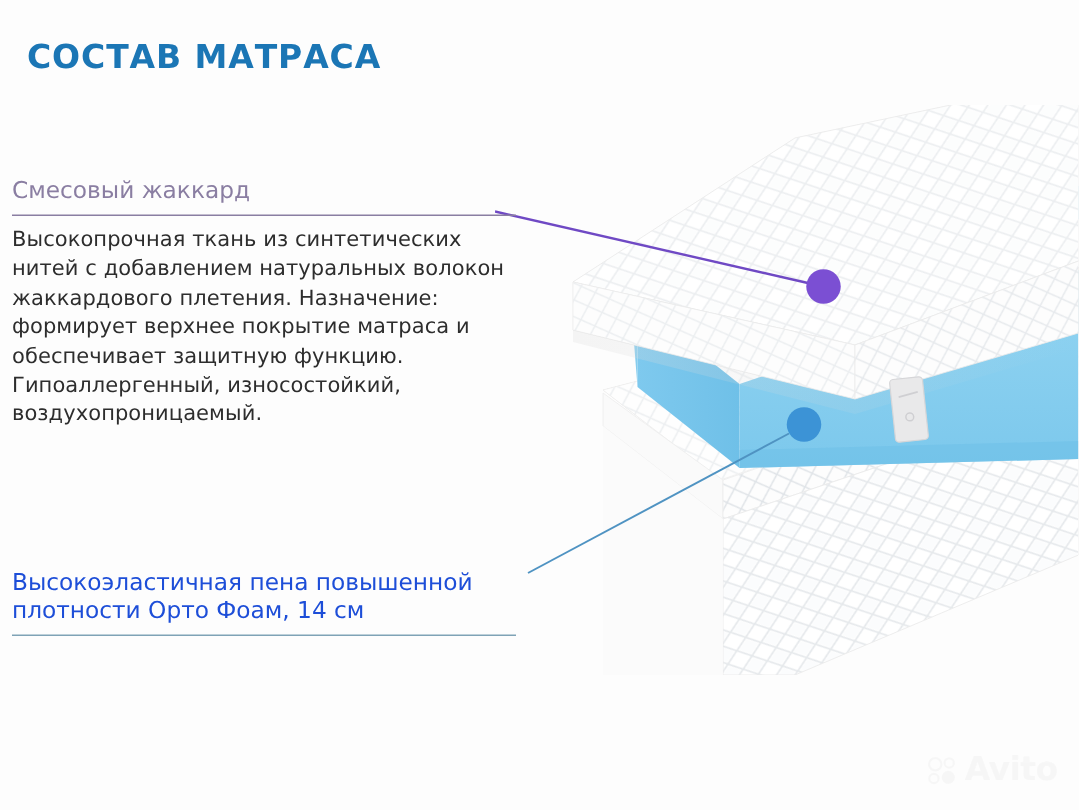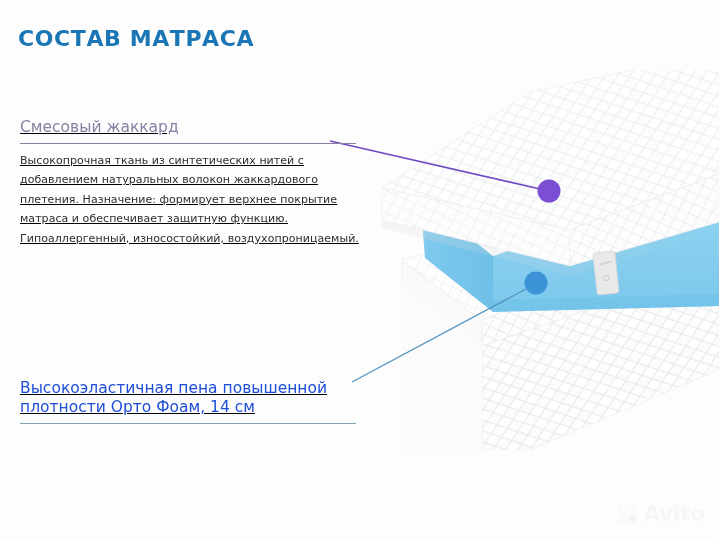--- a/index.html
+++ b/index.html
@@ -32,22 +32,21 @@
     letter-spacing: 0.6px;
     color: #1b76b5;
     font-family: "DejaVu Sans", "Liberation Sans", sans-serif;
     white-space: nowrap;
   }
 
   
   .callout {
     position: absolute;
     width: 340px;
-    left: 20px;
-    text-decoration: underline;
+    left: 8px;
   }
   #callout-jacquard { top: 118px; }
   #callout-foam { top: 336px; }
 
   .callout-heading {
     font-size: 15.5px;
     line-height: 19px;
     font-weight: normal;
     margin: 0;
     white-space: pre-line;
@@ -58,21 +57,21 @@
   .callout-rule {
     height: 0;
     border-top: 1px solid #8a7ea2;
     margin-top: 6px;
     margin-bottom: 7px;
     width: 336px;
   }
   #rule-foam { border-top-color: #7fa3b6; }
 
   .callout-body {
-    font-size: 11px;
+    font-size: 14px;
     line-height: 19.4px;
     color: #2d2d2d;
     margin: 0;
     letter-spacing: 0.05px;
   }
 
   
   #mattress-illustration {
     position: absolute;
     left: 330px;

